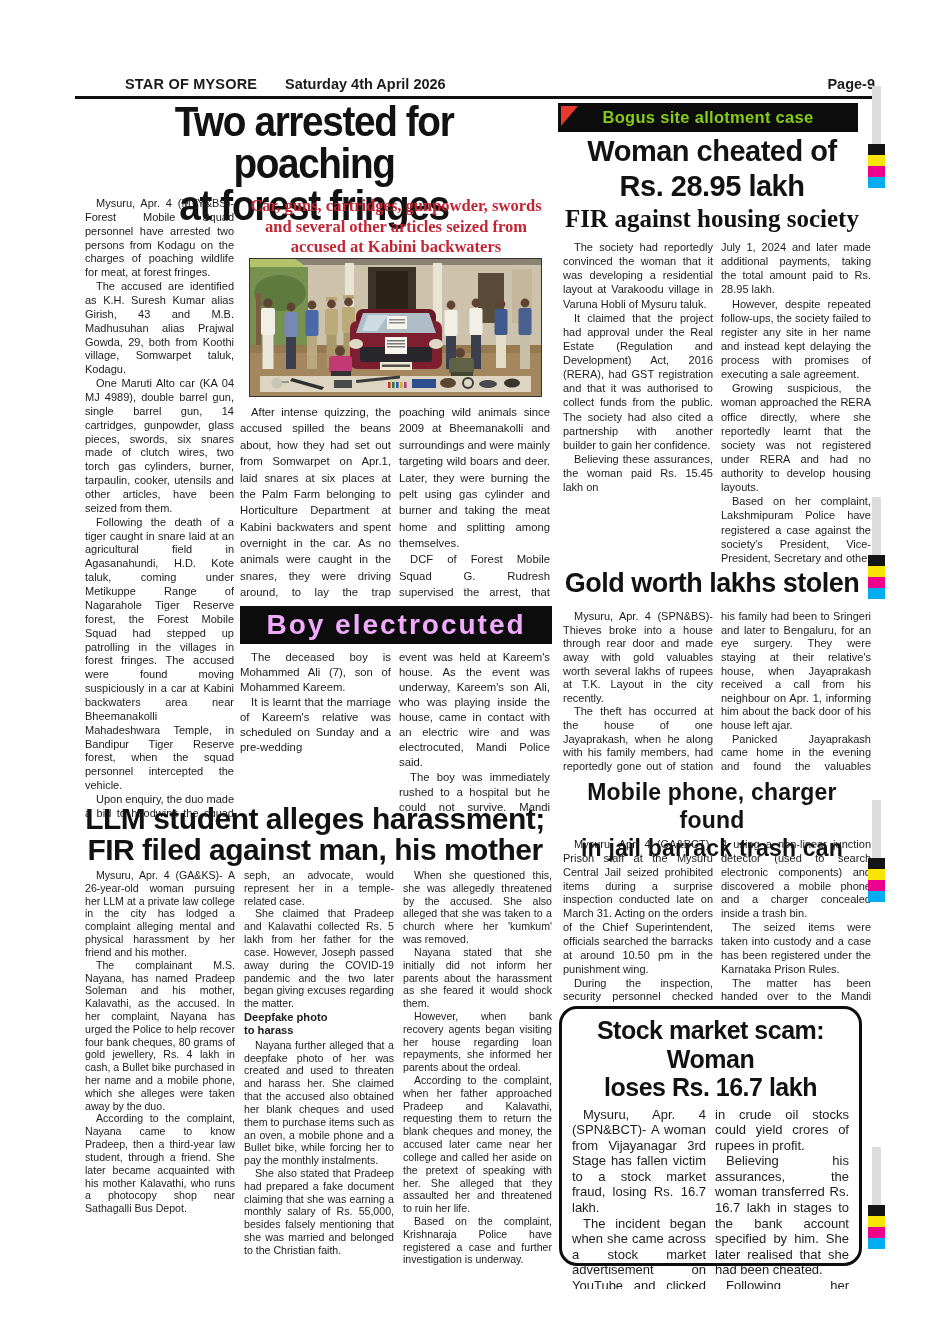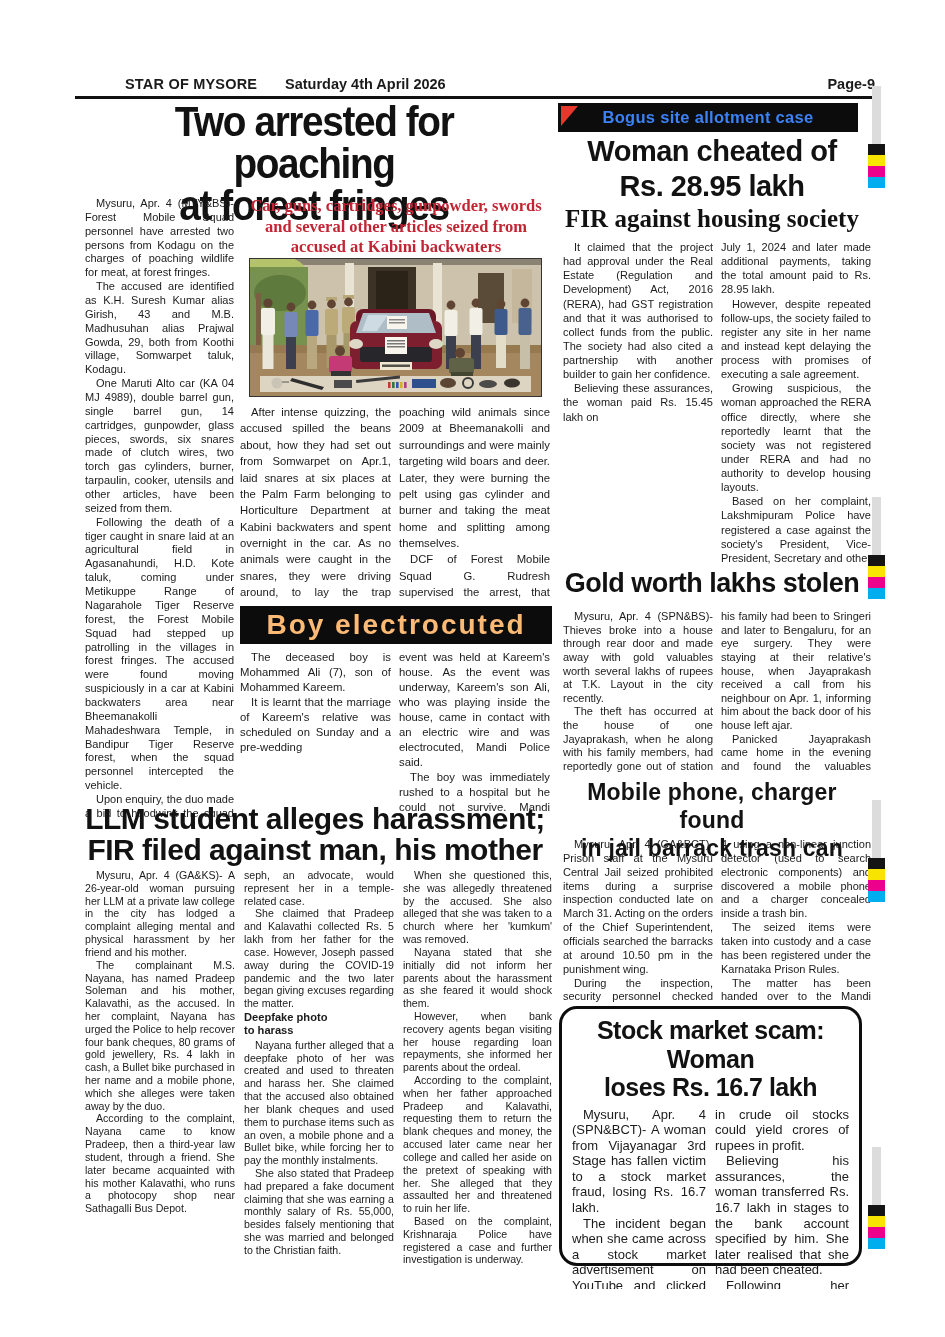--- a/index.html
+++ b/index.html
@@ -17,23 +17,23 @@
   .hl-main{left:75px;top:100px;width:478px;font-size:43px;line-height:.98;letter-spacing:-1.5px;
            transform:scaleX(.9);transform-origin:50% 0;}
   .hl-llm{left:75px;top:803px;width:480px;font-size:30px;line-height:1.04;letter-spacing:-.5px;}
   .hl-woman{left:556px;top:134px;width:312px;font-size:29px;line-height:1.2;letter-spacing:-.5px;}
   .hl-fir{left:556px;top:204px;width:312px;font-size:25px;font-family:"Liberation Serif",serif;line-height:1.2;}
   .hl-gold{left:556px;top:568px;width:312px;font-size:27px;letter-spacing:-.5px;}
   .hl-jail{left:556px;top:778px;width:312px;font-size:23px;line-height:1.22;letter-spacing:.2px;}
   .subhead-red{left:240px;top:196px;width:312px;font-size:16.5px;line-height:1.25;text-align:center;
                font-family:"Liberation Serif",serif;font-weight:bold;color:#c32433;white-space:pre-line;}
   
-  .banner-boy{left:240px;top:606px;width:312px;height:38px;background:#0c0c0c;color:#fdba74;
+  .banner-boy{left:240px;top:606px;width:312px;height:38px;background:#0c0c0c;color:#f0abfc;
               font-size:28px;font-weight:bold;text-align:center;line-height:37px;letter-spacing:2px;}
-  .kicker{left:558px;top:103px;width:300px;height:29px;background:#0c0c0c;color:#3b82f6;
+  .kicker{left:558px;top:103px;width:300px;height:29px;background:#0c0c0c;color:#84cc16;
           font-size:16.5px;font-weight:bold;text-align:center;line-height:29px;letter-spacing:.3px;}
   .kicker::before{content:"";position:absolute;left:3px;top:3px;width:0;height:0;
           border-top:20px solid #e8372d;border-right:17px solid transparent;}
   
   .col{overflow:hidden;text-align:justify;}
   .col p{margin:0;text-indent:11px;}
   .col p.cont{text-indent:0;}
   .col h4{margin:1px 0;text-align:left;white-space:pre-line;font-size:1.05em;}
   .c-left{font-size:11px;line-height:1.26;}
   .c-mid{font-size:11.3px;line-height:1.45;}
@@ -221,20 +221,21 @@
       <p>However, when bank recovery agents began visiting her house regarding loan repayments, she informed her parents about the ordeal.</p>
       <p>According to the complaint, when her father approached Pradeep and Kalavathi, requesting them to return the blank cheques and money, the accused later came near her college and called her aside on the pretext of speaking with her. She alleged that they assaulted her and threatened to ruin her life.</p>
       <p>Based on the complaint, Krishnaraja Police have registered a case and further investigation is underway.</p>
     </div>
 
   <div class="abs kicker">Bogus site allotment case</div>
   <h2 class="abs hl-woman">Woman cheated of
 Rs. 28.95 lakh</h2>
   <h3 class="abs hl-fir">FIR against housing society</h3>
   <div class="abs col c-right" style="left:563px;top:240px;width:150px;height:326px">
+      <p>The society had reportedly convinced the woman that it was developing a residential layout at Varakoodu village in Varuna Hobli of Mysuru taluk.</p>
       <p>It claimed that the project had approval under the Real Estate (Regulation and Development) Act, 2016 (RERA), had GST registration and that it was authorised to collect funds from the public. The society had also cited a partnership with another builder to gain her confidence.</p>
       <p>Believing these assurances, the woman paid Rs. 15.45 lakh on</p>
     </div>
   <div class="abs col c-right" style="left:721px;top:240px;width:150px;height:326px">
       <p class="cont">July 1, 2024 and later made additional payments, taking the total amount paid to Rs. 28.95 lakh.</p>
       <p>However, despite repeated follow-ups, the society failed to register any site in her name and instead kept delaying the process with promises of executing a sale agreement.</p>
       <p>Growing suspicious, the woman approached the RERA office directly, where she reportedly learnt that the society was not registered under RERA and had no authority to develop housing layouts.</p>
       <p>Based on her complaint, Lakshmipuram Police have registered a case against the society's President, Vice-President, Secretary and other office-bearers on charges of cheating and misrepresentation.</p>
     </div>
 

